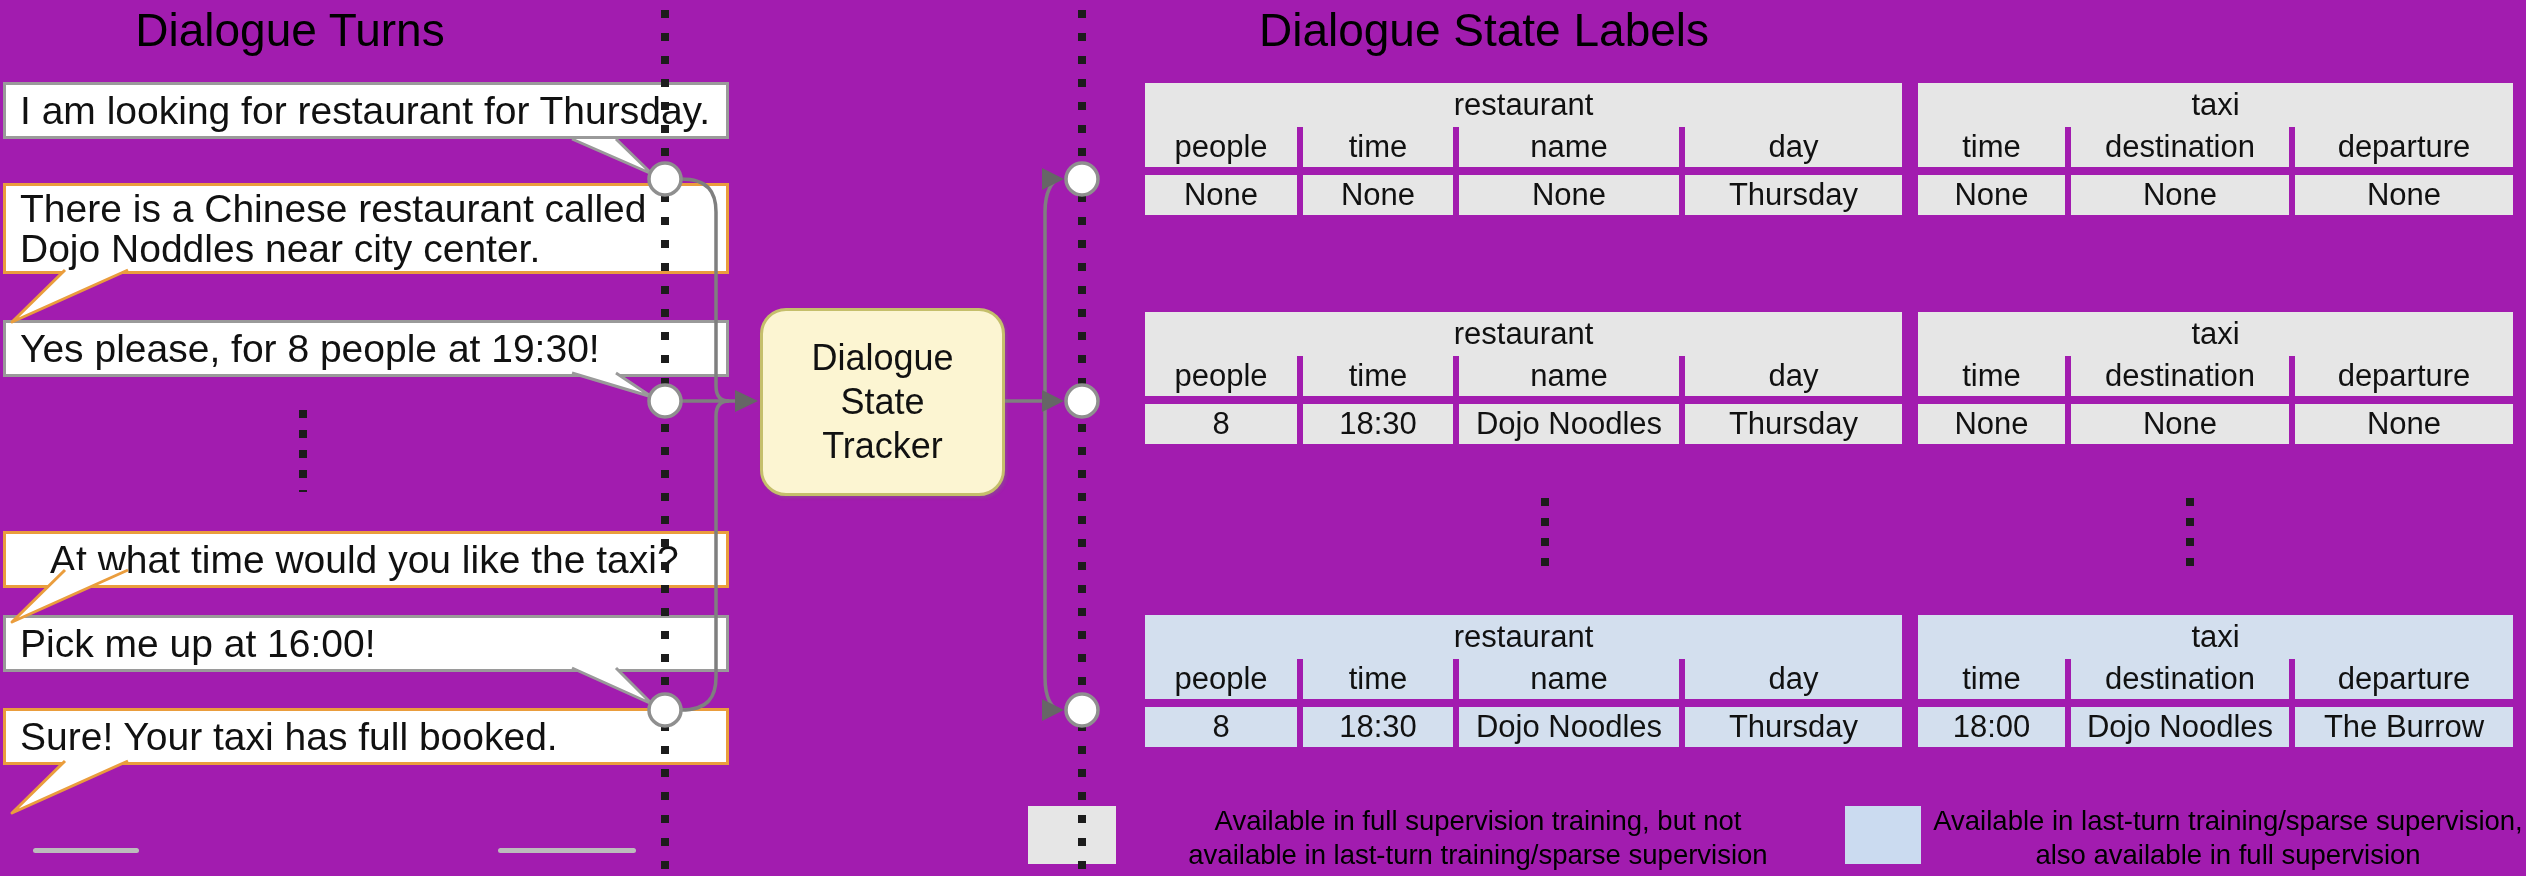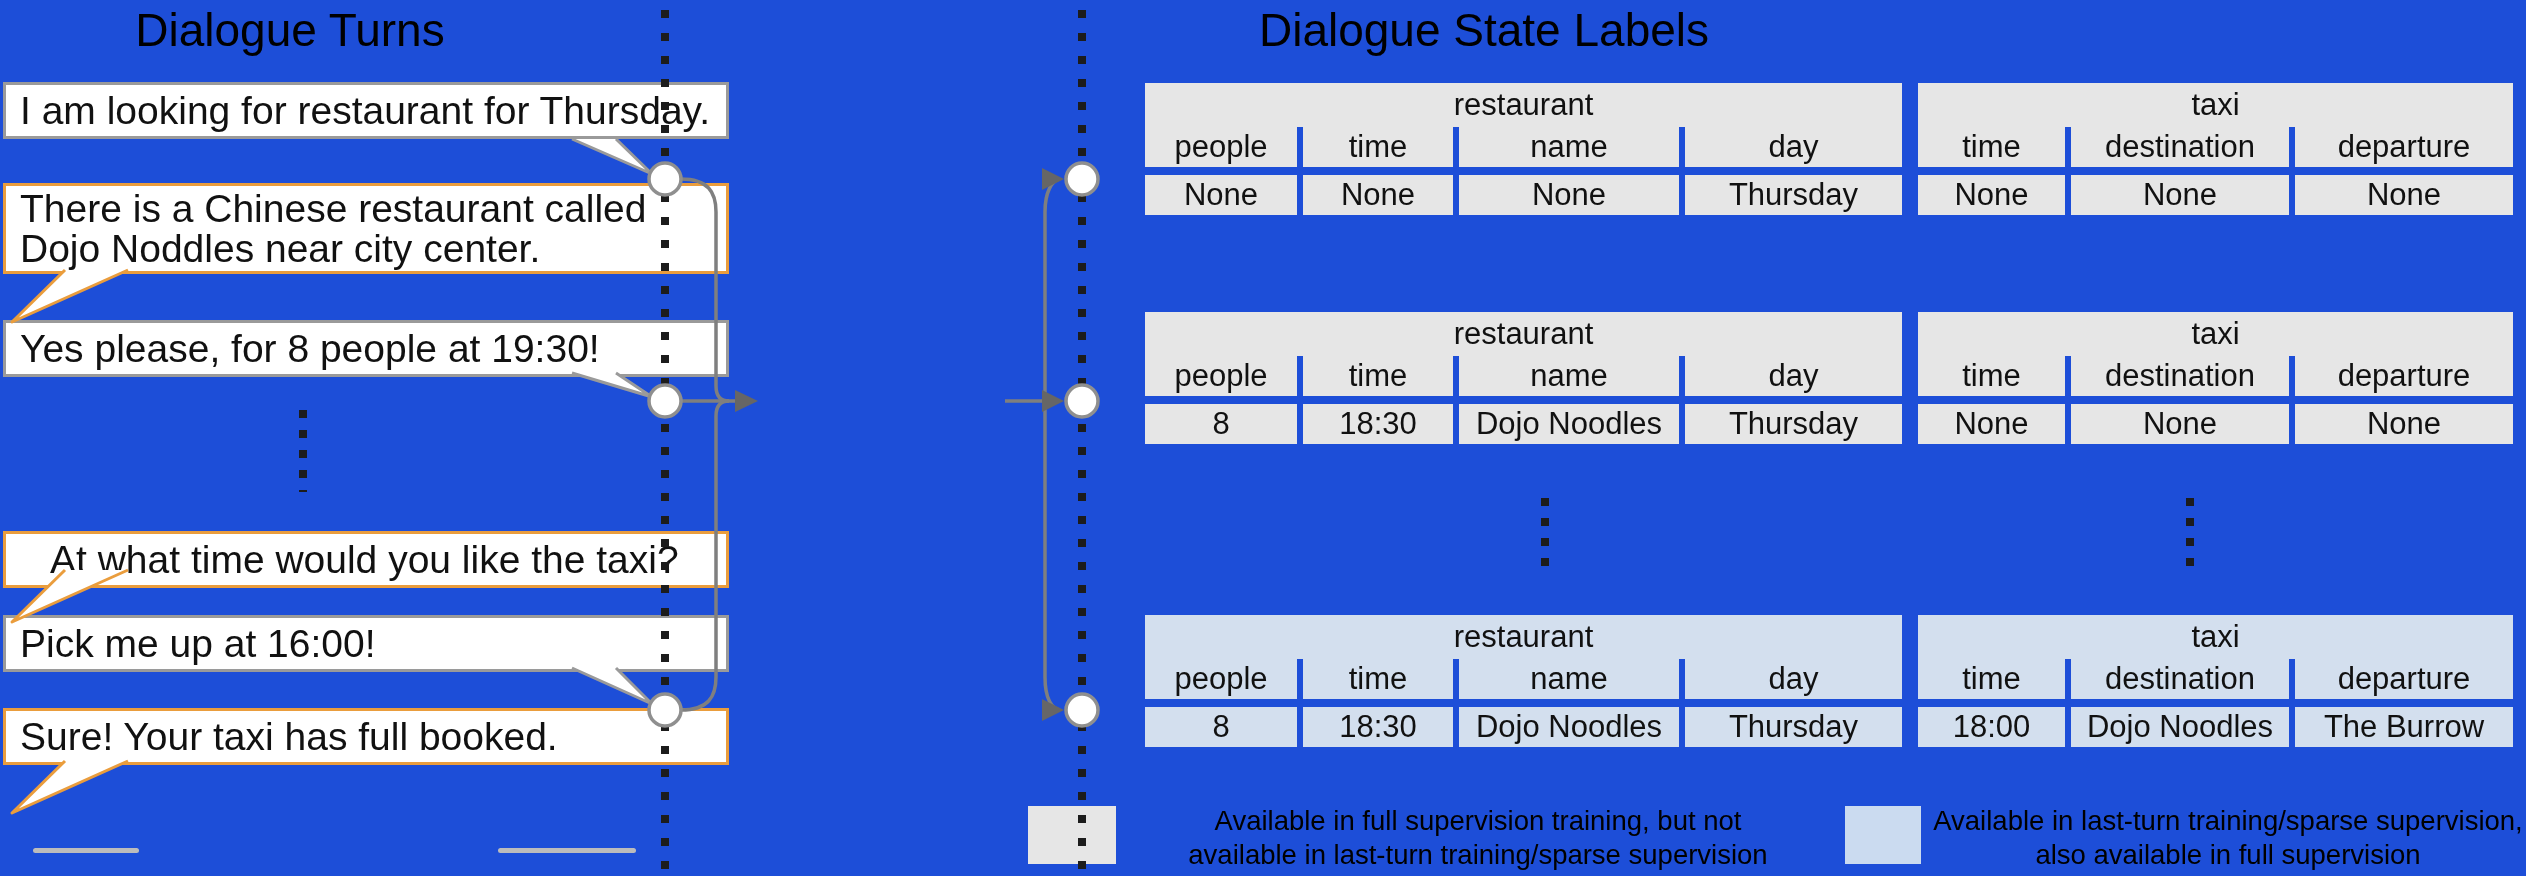--- a/index.html
+++ b/index.html
@@ -9,21 +9,21 @@
     --cell-blue:#d3dfee;
     --legend-blue:#cbdbf0;
     --tracker-fill:#fcf5d2;
     --tracker-border:#c5bf6b;
     --connector-gray:#7f7f7f;
     --session-gray:#b5b5b5;
     --dot-black:#1c1c1c;
   }
   html,body{margin:0;padding:0;background:#fff;}
   .canvas{
-    position:relative;width:2526px;height:876px;background:#1d4ed8;overflow:hidden;
+    position:relative;width:2526px;height:876px;background:#a21caf;overflow:hidden;
     font-family:"Liberation Sans",sans-serif;color:#111;
   }
   .col-title{
     position:absolute;top:4px;font-size:46px;line-height:52px;text-align:center;
     letter-spacing:0px;color:#000;
   }
   #title-left{left:40px;width:500px;}
   #title-right{left:1150px;width:668px;}
 
   
@@ -117,20 +117,25 @@
   <div class="bubble user b5">
     <span>Pick me up at 16:00!</span>
   </div>
   <div class="bubble system b6">
     <span>Sure! Your taxi has full booked.</span>
   </div>
 
   <div class="session-line l"></div>
   <div class="session-line r"></div>
 
+  <div class="tracker">
+    <div>Dialogue</div>
+    <div>State</div>
+    <div>Tracker</div>
+  </div>
 
   <div class="state-group g1 g-gray">
     <div class="dtable">
       <div class="domain cellbg">restaurant</div>
       <div class="grid rest">
         <div class="cell cellbg">people</div>
         <div class="cell cellbg">time</div>
         <div class="cell cellbg">name</div>
         <div class="cell cellbg">day</div>
       </div>

